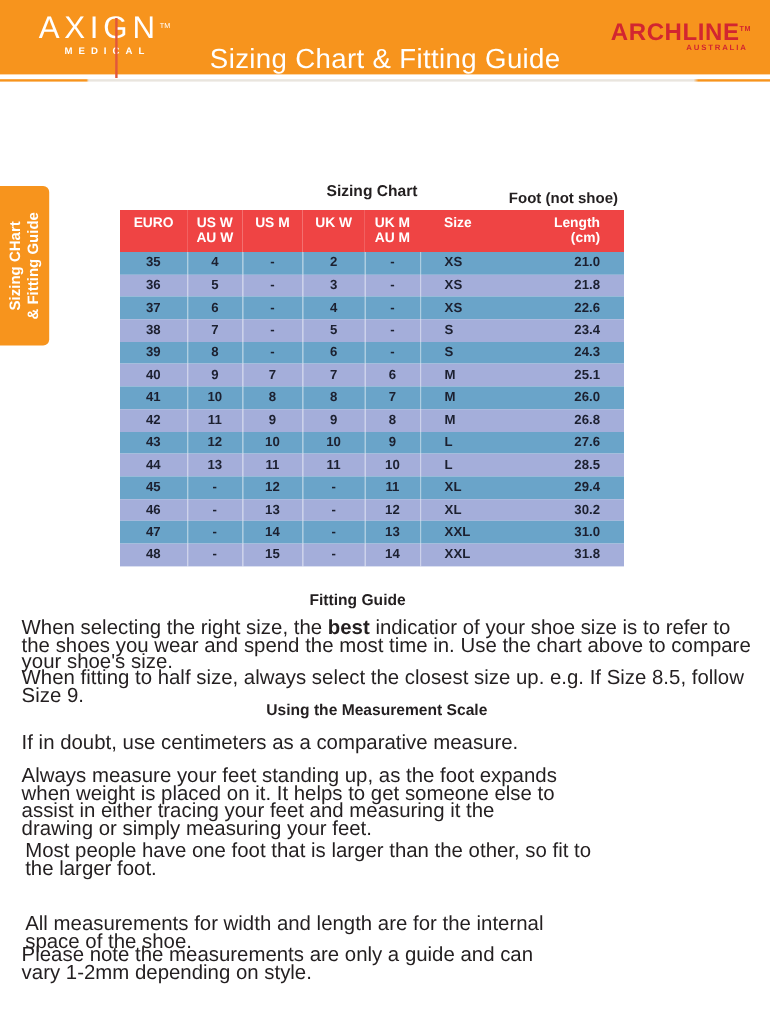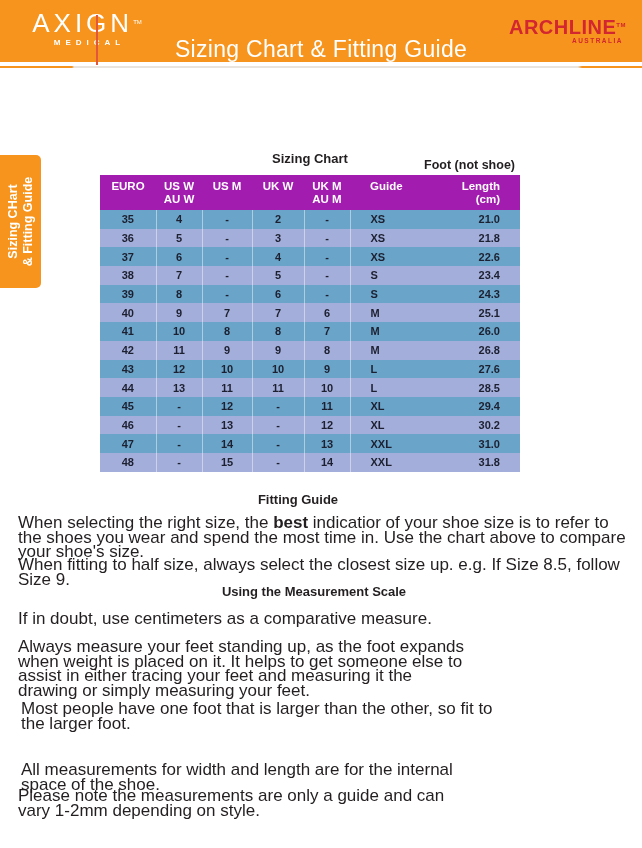--- a/index.html
+++ b/index.html
@@ -24,21 +24,21 @@
   
   .side-tab { position:absolute; left:0; top:155px; width:41px; height:133px; background:#F7941D; border-radius:0 5px 5px 0; }
   .side-tab-text { position:absolute; left:-46px; top:46px; width:133px; height:41px; transform:rotate(-90deg);
     display:flex; flex-direction:column; justify-content:center; text-align:center;
     color:#fff; font-weight:bold; font-size:12.5px; line-height:15px; }
 
   
   .chart-title { position:absolute; top:151px; left:100px; width:420px; text-align:center; font-size:13px; font-weight:bold; }
   .foot-label { position:absolute; top:158px; left:400px; width:115px; text-align:right; font-size:12.5px; font-weight:bold; }
   .size-table { position:absolute; top:175px; left:100px; width:420px; border-collapse:collapse; table-layout:fixed; }
-  .size-table th { background:#a21caf; color:#fff; font-size:11.5px; font-weight:bold; vertical-align:top; padding-top:5px; height:35px; line-height:13px; }
+  .size-table th { background:#ef4444; color:#fff; font-size:11.5px; font-weight:bold; vertical-align:top; padding-top:5px; height:35px; line-height:13px; }
   .size-table td { font-size:11px; font-weight:bold; color:#1C2030; height:18.7px; padding:0; }
   .size-table th, .size-table td { text-align:center; }
   .size-table th:nth-child(6), .size-table td:nth-child(6) { text-align:left; padding-left:20px; }
   .size-table th:nth-child(7), .size-table td:nth-child(7) { text-align:right; padding-right:20px; }
   .size-table td:nth-child(-n+5) { border-right:1px solid rgba(255,255,255,0.45); }
   .row-a td { background:#6AA4C9; }
   .row-b td { background:#A4AEDA; }
 
   
   .sec-heading { position:absolute; left:0; width:596px; text-align:center; font-size:13px; font-weight:bold; }
@@ -111,21 +111,21 @@
           </th>
         <th>
             <div>UK W</div>
             <div></div>
           </th>
         <th>
             <div>UK M</div>
             <div>AU M</div>
           </th>
         <th>
-            <div>Guide</div>
+            <div>Size</div>
             <div></div>
           </th>
         <th>
             <div>Length</div>
             <div>(cm)</div>
           </th>
       </tr>
     </thead>
     <tbody>
         <tr class="row-a">

